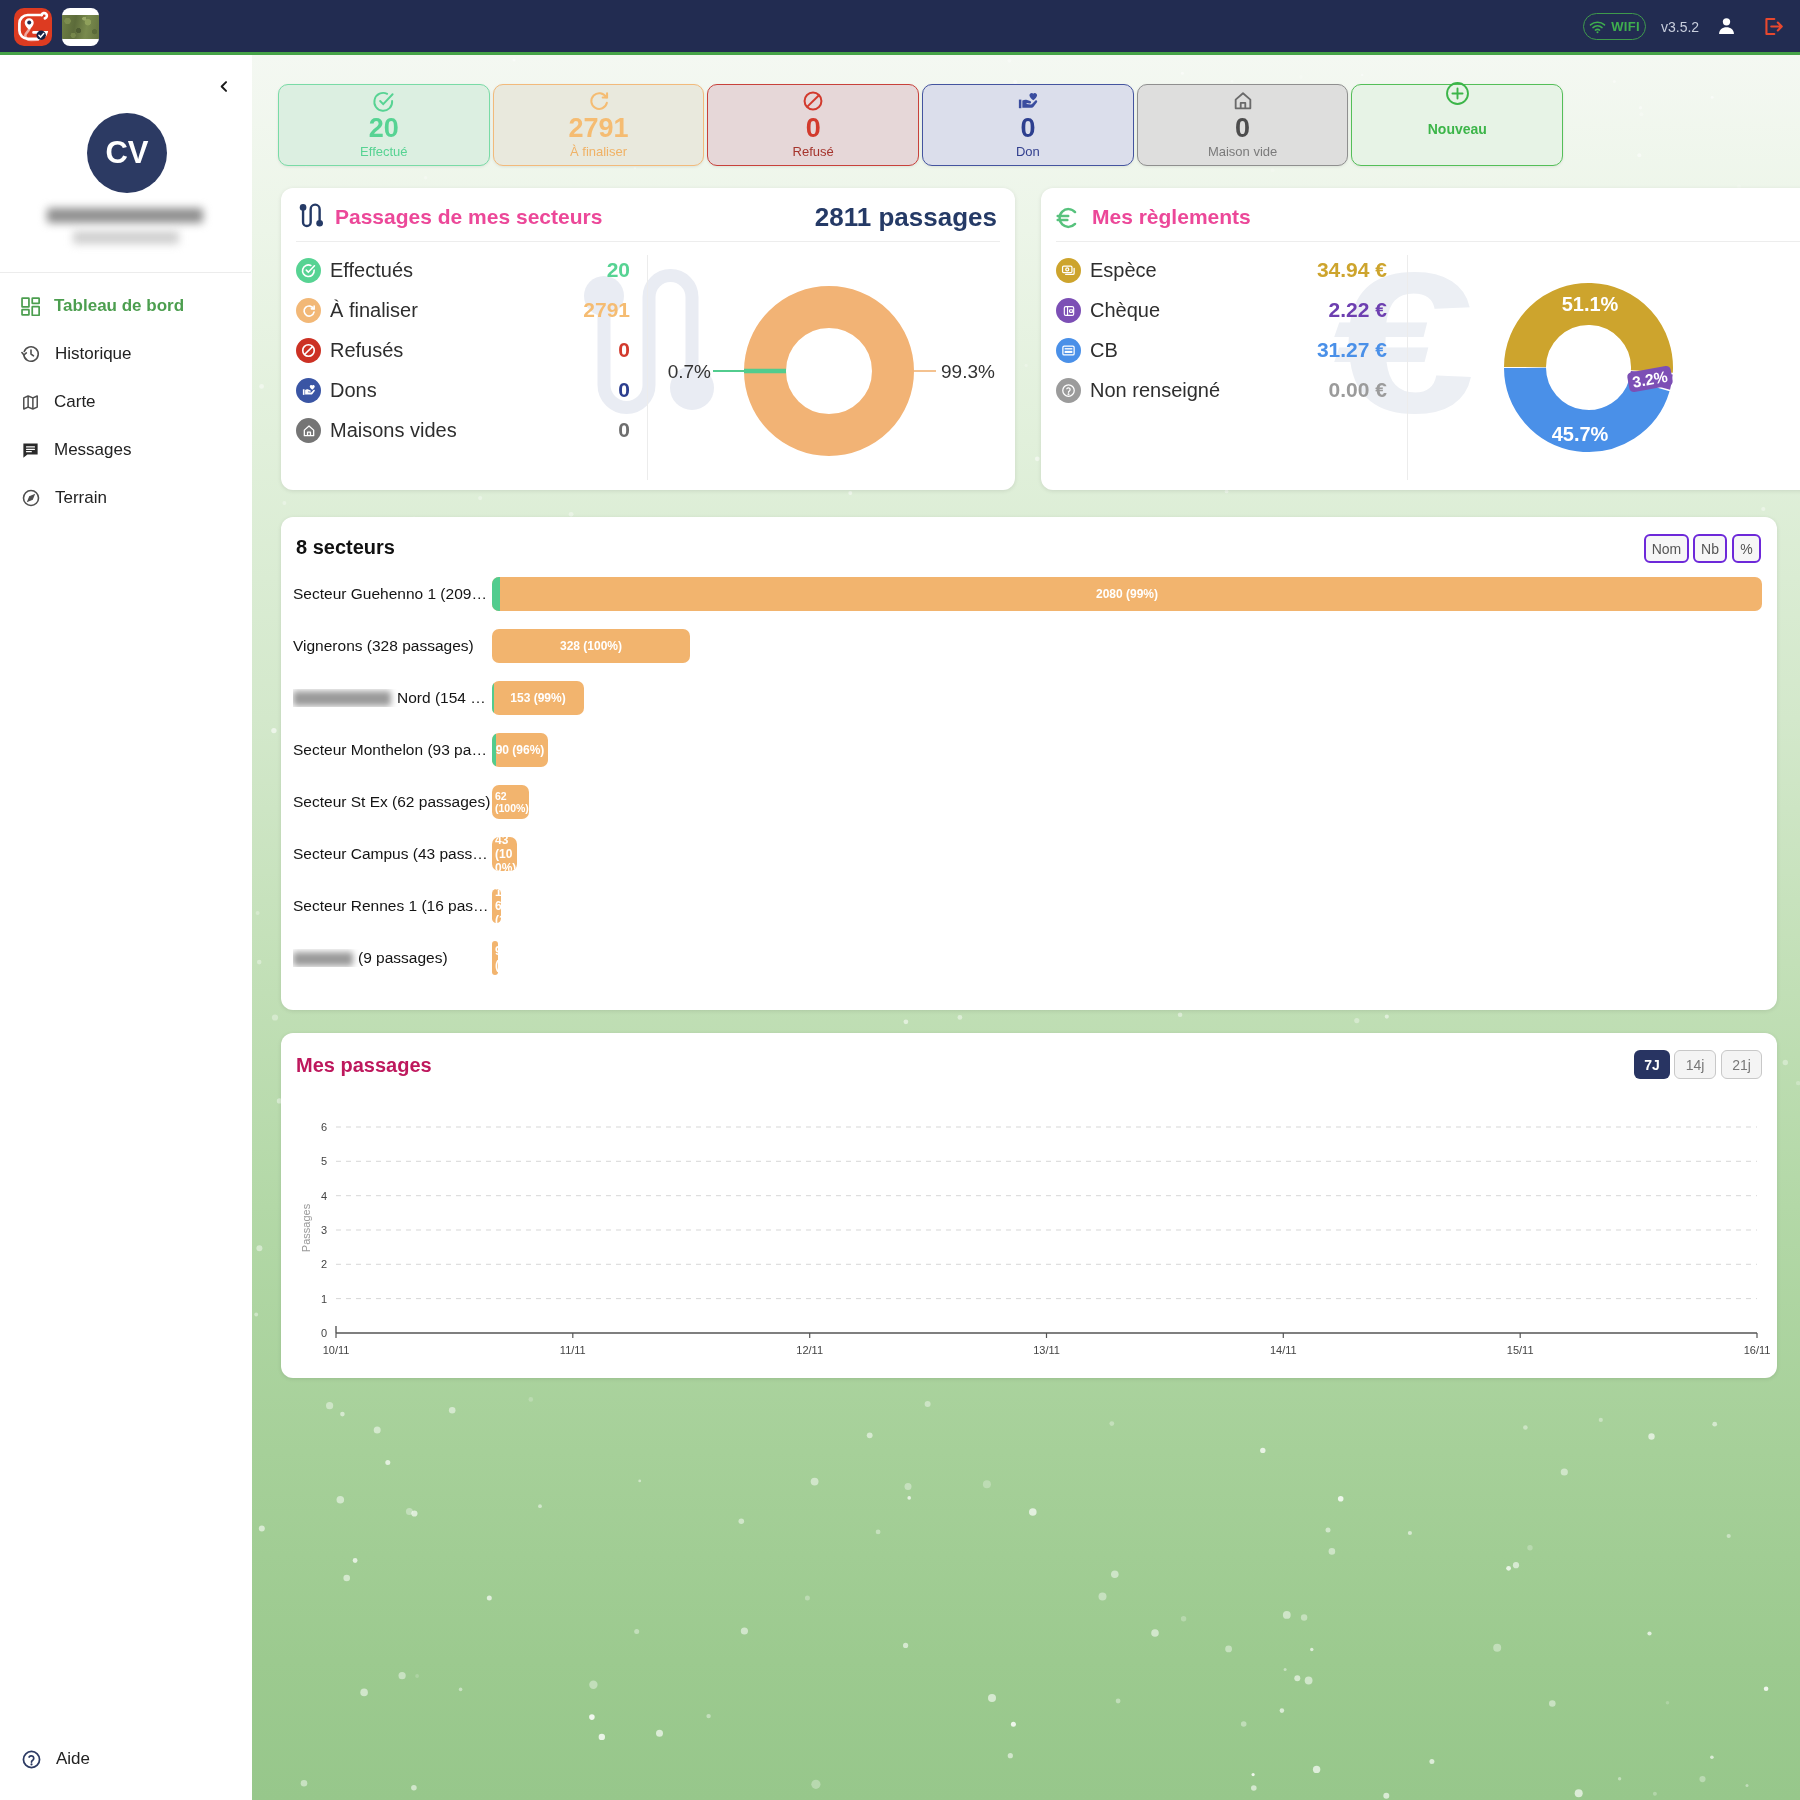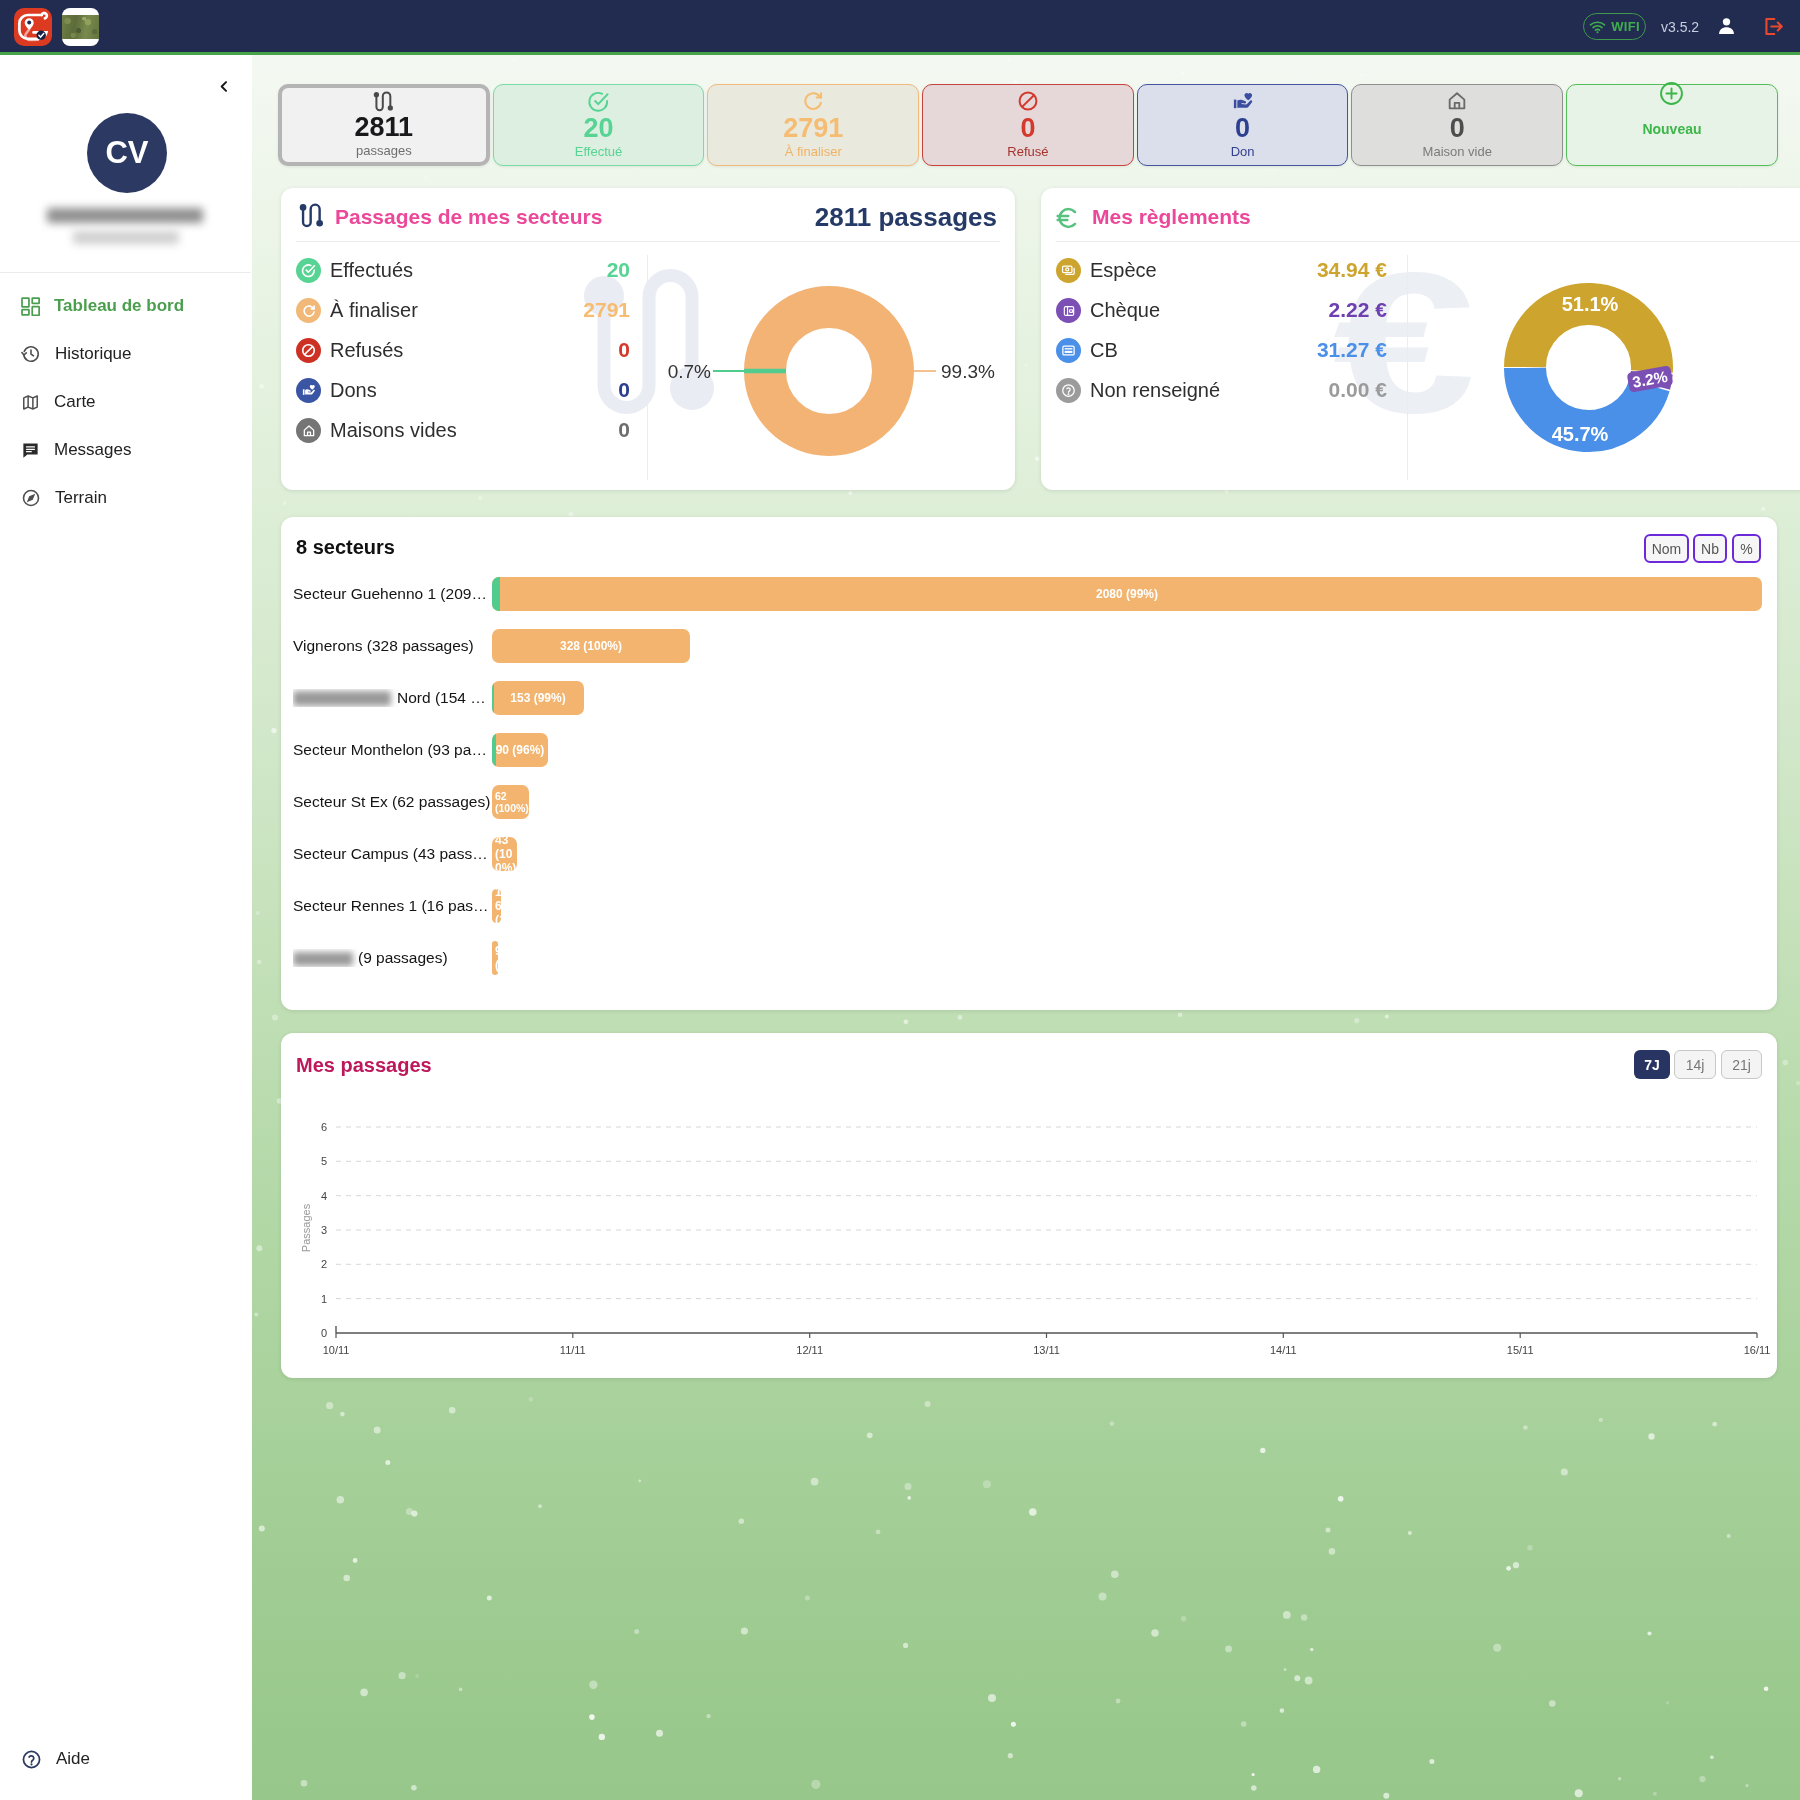--- a/index.html
+++ b/index.html
@@ -479,31 +479,20 @@
       <circle cx="27.4" cy="1045.9" r="2.6" fill="#fff" opacity="0.42"></circle>
       <circle cx="1346.0" cy="1251.3" r="1.5" fill="#fff" opacity="0.48"></circle>
       <circle cx="432.9" cy="213.0" r="1.6" fill="#fff" opacity="0.4"></circle>
       <circle cx="227.9" cy="999.6" r="2.2" fill="#fff" opacity="0.68"></circle>
       <circle cx="601.8" cy="733.7" r="2.6" fill="#fff" opacity="0.47"></circle>
       <circle cx="1202.7" cy="590.8" r="1.7" fill="#fff" opacity="0.45"></circle>
       <circle cx="1245.2" cy="1592.8" r="4.0" fill="#fff" opacity="0.38"></circle>
     </svg>
 <div id="statrow">
 
-<div class="stat" style="background:#f1f1f1;border:4px solid #b4b4b4;">
- <div class="ic">
-          <svg width="21" height="21" viewBox="0 0 24 24" fill="none" stroke="#4a4a4a" stroke-width="2.3" stroke-linecap="round">
-            <circle cx="3.9" cy="4.2" r="3" fill="#4a4a4a" stroke="none"></circle>
-            <path d="M3.9 7 V18.4 A3.65 3.65 0 0 0 11.2 18.4 V5.9 A4.3 4.3 0 0 1 19.8 5.9 V16.3"></path>
-            <circle cx="19.8" cy="19.4" r="3" fill="#4a4a4a" stroke="none"></circle>
-          </svg>
-        </div>
- <div class="num" style="color:#19191c;">2811</div>
- <div class="lab" style="color:#6e6e6e;">passages</div>
-</div>
 <div class="stat" style="background:#dcefe1;border:1px solid #79dba6;">
  <div class="ic">
           <svg width="23" height="23" viewBox="0 0 24 24" fill="none" stroke="#57d393" stroke-width="2" stroke-linecap="round">
             <path d="M21 11.5 a9.3 9.3 0 1 1 -5.2 -7.5"></path>
             <path d="M8.5 11.5 l3.2 3.2 L21.5 4.4"></path>
           </svg>
         </div>
  <div class="num" style="color:#57d393;">20</div>
  <div class="lab" style="color:#57d393;">Effectué</div>
 </div>

